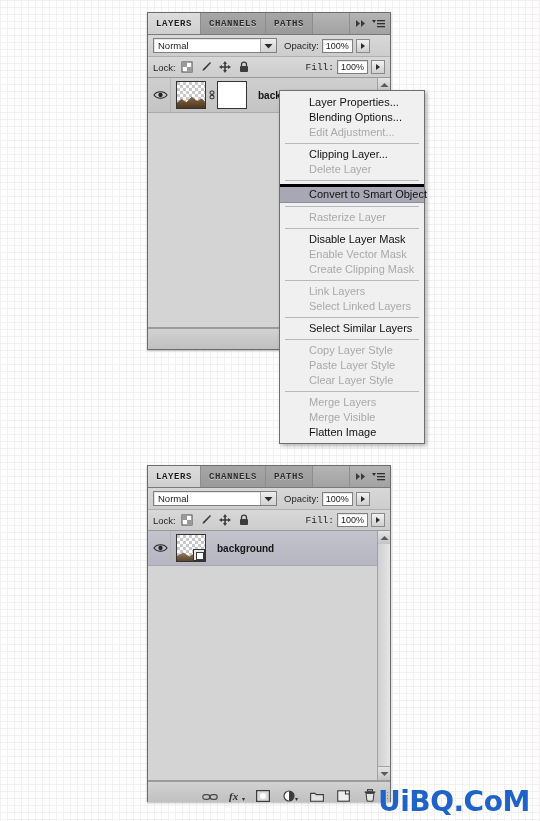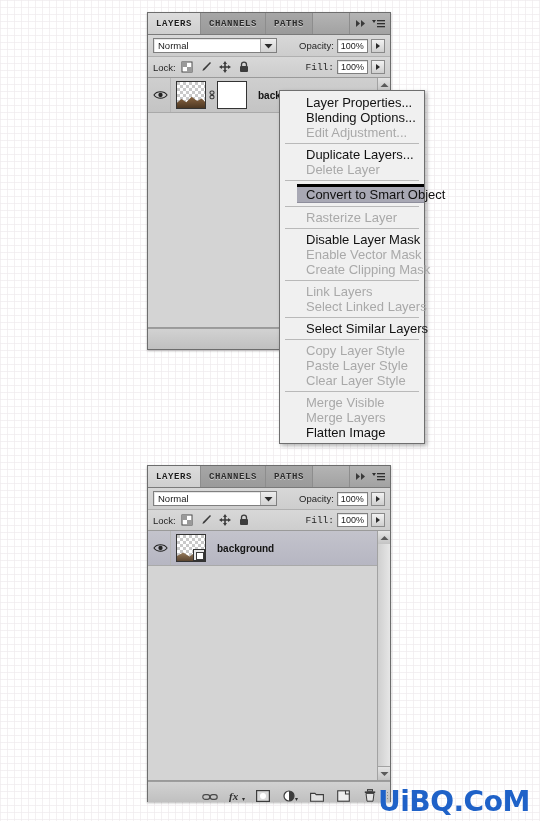--- a/index.html
+++ b/index.html
@@ -93,21 +93,21 @@
     display: flex; align-items: center;
     box-sizing: border-box;
   }
   .combo .val { padding-left: 4px; font-size: 9.5px; color: #1a1a1a; line-height: 13px; }
   .combo .arrow {
     position: absolute; right: 0; top: 0; bottom: 0; width: 15px;
     border-left: 1px solid #a8a8a8;
     background: linear-gradient(to bottom,#eee,#d2d2d2);
     display: flex; align-items: center; justify-content: center;
   }
-  .lbl { font-size: 9.5px; color: #1f1f1f; margin: 0 3px 0 22px; }
+  .lbl { font-size: 9.5px; color: #1f1f1f; margin: 0 3px 0 7px; }
   .numbox {
     width: 31px; height: 14px; background: #fff; border: 1px solid #7f7f7f;
     box-shadow: inset 1px 1px 0 rgba(0,0,0,0.10);
     font-size: 9px; color: #1a1a1a; text-align: center; line-height: 13px;
     box-sizing: border-box;
   }
   .spinbtn {
     width: 14px; height: 14px; margin-left: 3px;
     border: 1px solid #8a8a8a;
     background: linear-gradient(to bottom,#f2f2f2,#cfcfcf);
@@ -216,28 +216,27 @@
     left: 279px; top: 90px;
     width: 146px;
     background: #f0f0f0;
     border: 1px solid #6f6f6f;
     box-shadow: 2px 2px 4px rgba(0,0,0,0.30);
     padding: 4px 0 3px 0;
     box-sizing: border-box;
     z-index: 40;
   }
   .mi {
-    font-size: 13px;
+    font-size: 11px;
     line-height: 15px;
     height: 15px;
-    padding-left: 9px;
+    padding-left: 29px;
     color: #111;
     white-space: nowrap;
     cursor: default;
-    margin-left: 17px;
   }
   .mi.disabled { color: #a9a9a9; }
   .mi.highlight {
     background: #a8a8b4;
     color: #101010;
     border-top: 3px solid #000000;
     border-bottom: 1px solid #8e8e9c;
   }
   .msep {
     height: 1px; background: #b9b9b9;
@@ -394,42 +393,42 @@
     </span>
     <div class="grip"></div>
   </div>
 </div>
 
 <div id="ctxmenu">
   <div class="mi">Layer Properties...</div>
   <div class="mi">Blending Options...</div>
   <div class="mi disabled">Edit Adjustment...</div>
   <div class="msep"></div>
-  <div class="mi">Duplicate Layers...</div>
+  <div class="mi">Clipping Layer...</div>
   <div class="mi disabled">Delete Layer</div>
   <div class="msep"></div>
   <div class="mi highlight">Convert to Smart Object</div>
   <div class="msep"></div>
   <div class="mi disabled">Rasterize Layer</div>
   <div class="msep"></div>
   <div class="mi">Disable Layer Mask</div>
   <div class="mi disabled">Enable Vector Mask</div>
   <div class="mi disabled">Create Clipping Mask</div>
   <div class="msep"></div>
   <div class="mi disabled">Link Layers</div>
   <div class="mi disabled">Select Linked Layers</div>
   <div class="msep"></div>
   <div class="mi">Select Similar Layers</div>
   <div class="msep"></div>
   <div class="mi disabled">Copy Layer Style</div>
   <div class="mi disabled">Paste Layer Style</div>
   <div class="mi disabled">Clear Layer Style</div>
   <div class="msep"></div>
+  <div class="mi disabled">Merge Layers</div>
   <div class="mi disabled">Merge Visible</div>
-  <div class="mi disabled">Merge Layers</div>
   <div class="mi">Flatten Image</div>
 </div>
 
 <div class="ps-panel" id="panel-bot">
 
   <div class="tabbar">
     <div class="tab active">LAYERS</div>
     <div class="tab">CHANNELS</div>
     <div class="tab">PATHS</div>
     <div class="tabbar-spacer"></div>

